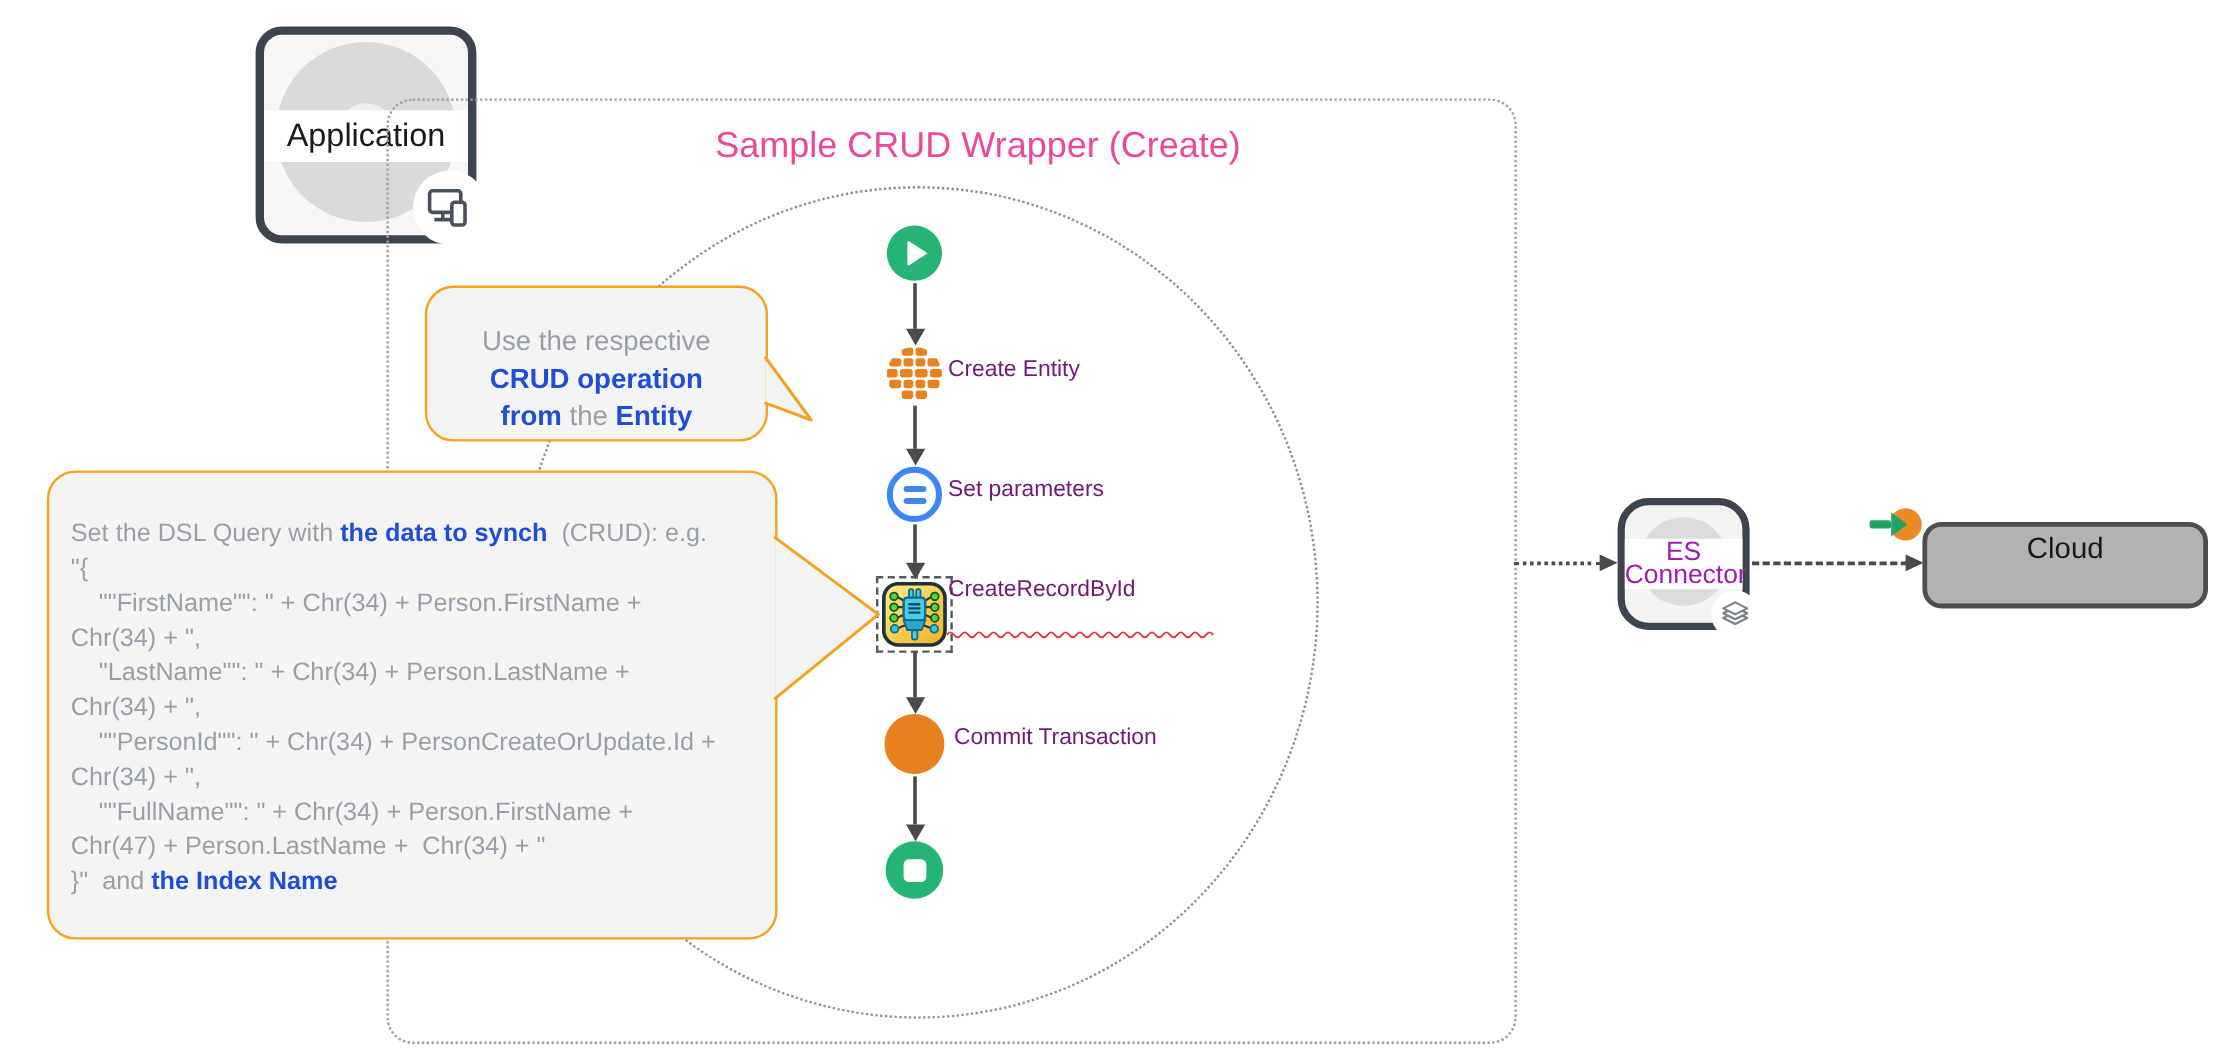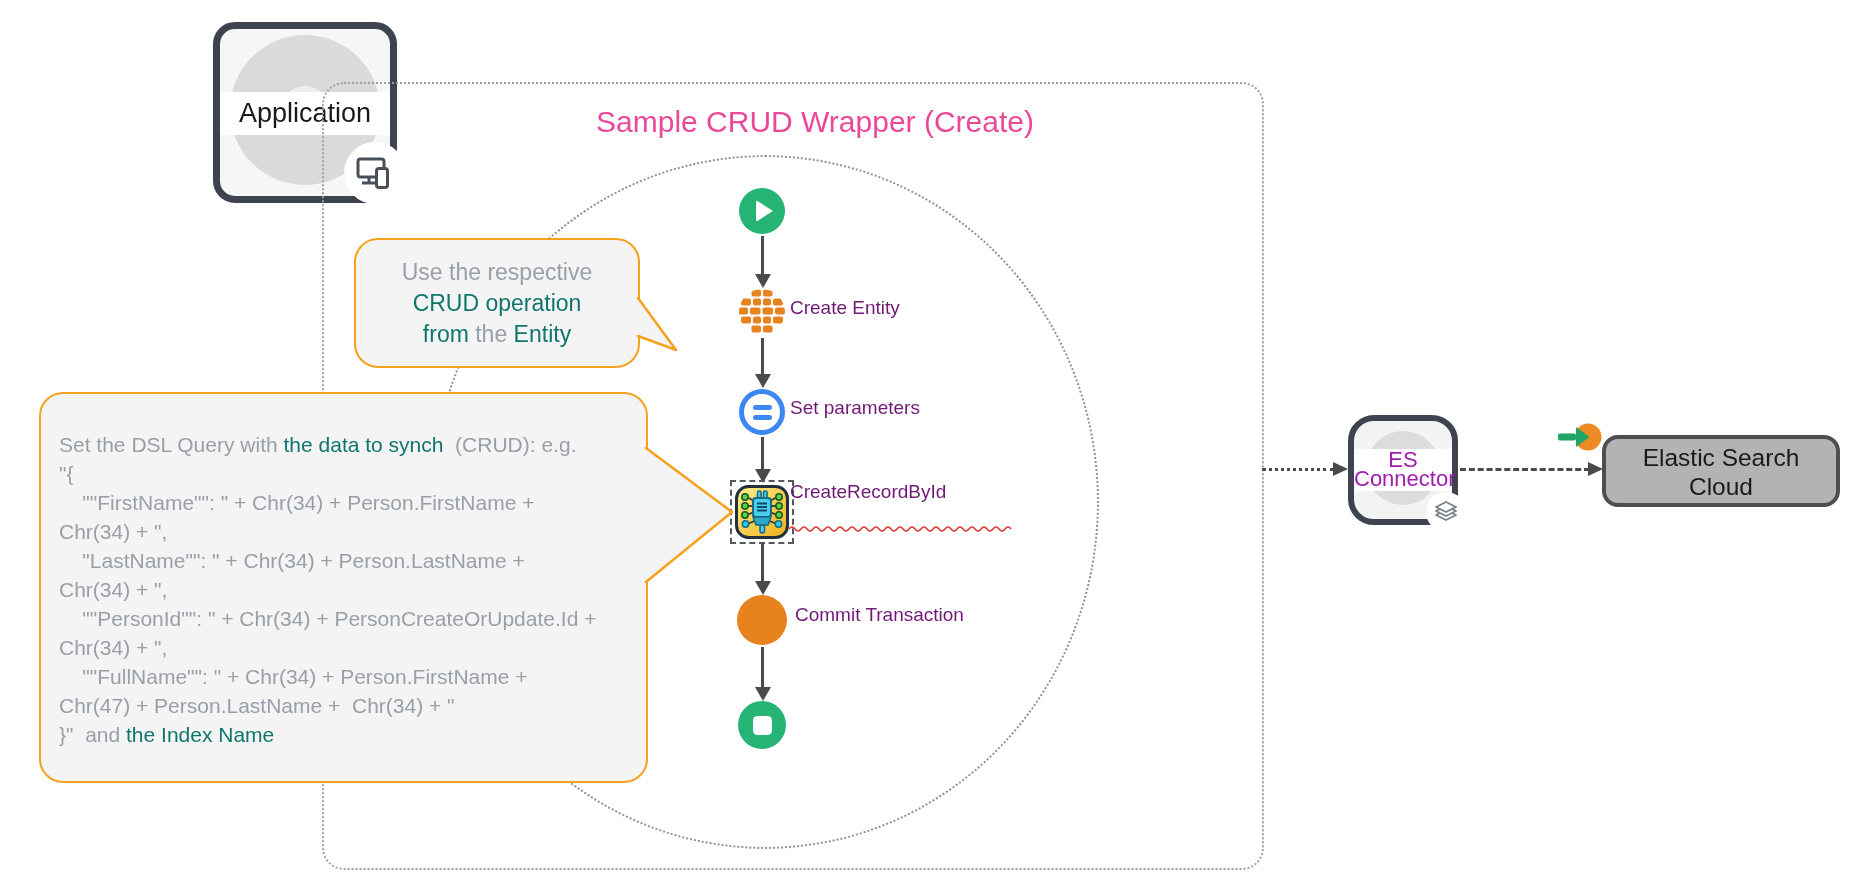--- a/index.html
+++ b/index.html
@@ -52,25 +52,25 @@
   .varrow .head{width:0;height:0;border-left:8px solid transparent;border-right:8px solid transparent;
                 border-top:14px solid #4a4a4a;}
 
   .flabel{z-index:3;font-size:19px;color:#701a75;white-space:nowrap;}
   .squiggle{left:789px;top:524px;z-index:3;}
 
   
   .bubble{background:#f4f4f4;border:2.5px solid #F6A21E;border-radius:24px;box-sizing:border-box;
           z-index:4;}
   .bubble-crud{left:354px;top:238px;width:286px;height:130px;text-align:center;
-               font-size:23px;line-height:31px;color:#999fa8;padding-top:17px;}
+               font-size:23px;line-height:31px;color:#999fa8;padding-top:29px;}
   .bubble-dsl{left:39px;top:392px;width:609px;height:391px;font-size:21px;line-height:29px;
               color:#999fa8;padding:36px 14px 0 18px;}
   .bubble .rl{white-space:pre;}
-  .bubble .b{font-weight:400;color:#0f766e;}
+  .bubble .b{font-weight:700;color:#1d4ed8;}
   .tail{position:absolute;z-index:4;}
 
   
   .dot-line{left:1262px;top:468px;width:72px;height:0;border-top:3px dotted #4a4a4a;z-index:3;}
   .head-right{width:0;height:0;border-top:7.5px solid transparent;border-bottom:7.5px solid transparent;
               border-left:15px solid #4a4a4a;z-index:3;}
   .dot-head{left:1333px;top:462px;}
   .dash-line{left:1460px;top:468px;width:130px;height:0;border-top:3px dashed #4a4a4a;z-index:3;}
   .dash-head{left:1588px;top:462px;}
 
@@ -284,17 +284,16 @@
   <div class="abs head-right dash-head"></div>
 
   <svg class="abs pacman" width="46" height="40" viewBox="0 0 46 40">
     <circle cx="32" cy="20" r="13.5" fill="#ED8A23"></circle>
     <path d="M32 20 L13 10 L13 30 Z" fill="#ffffff"></path>
     <rect x="2" y="16.5" width="18" height="7" rx="2" fill="#1FA566"></rect>
     <path d="M20 10 L33.5 20 L20 30 Z" fill="#1FA566"></path>
   </svg>
 
   <div class="abs elastic-box">
-    <div>Elastic Search</div>
     <div>Cloud</div>
   </div>
 
 </div>
 
 </body></html>

